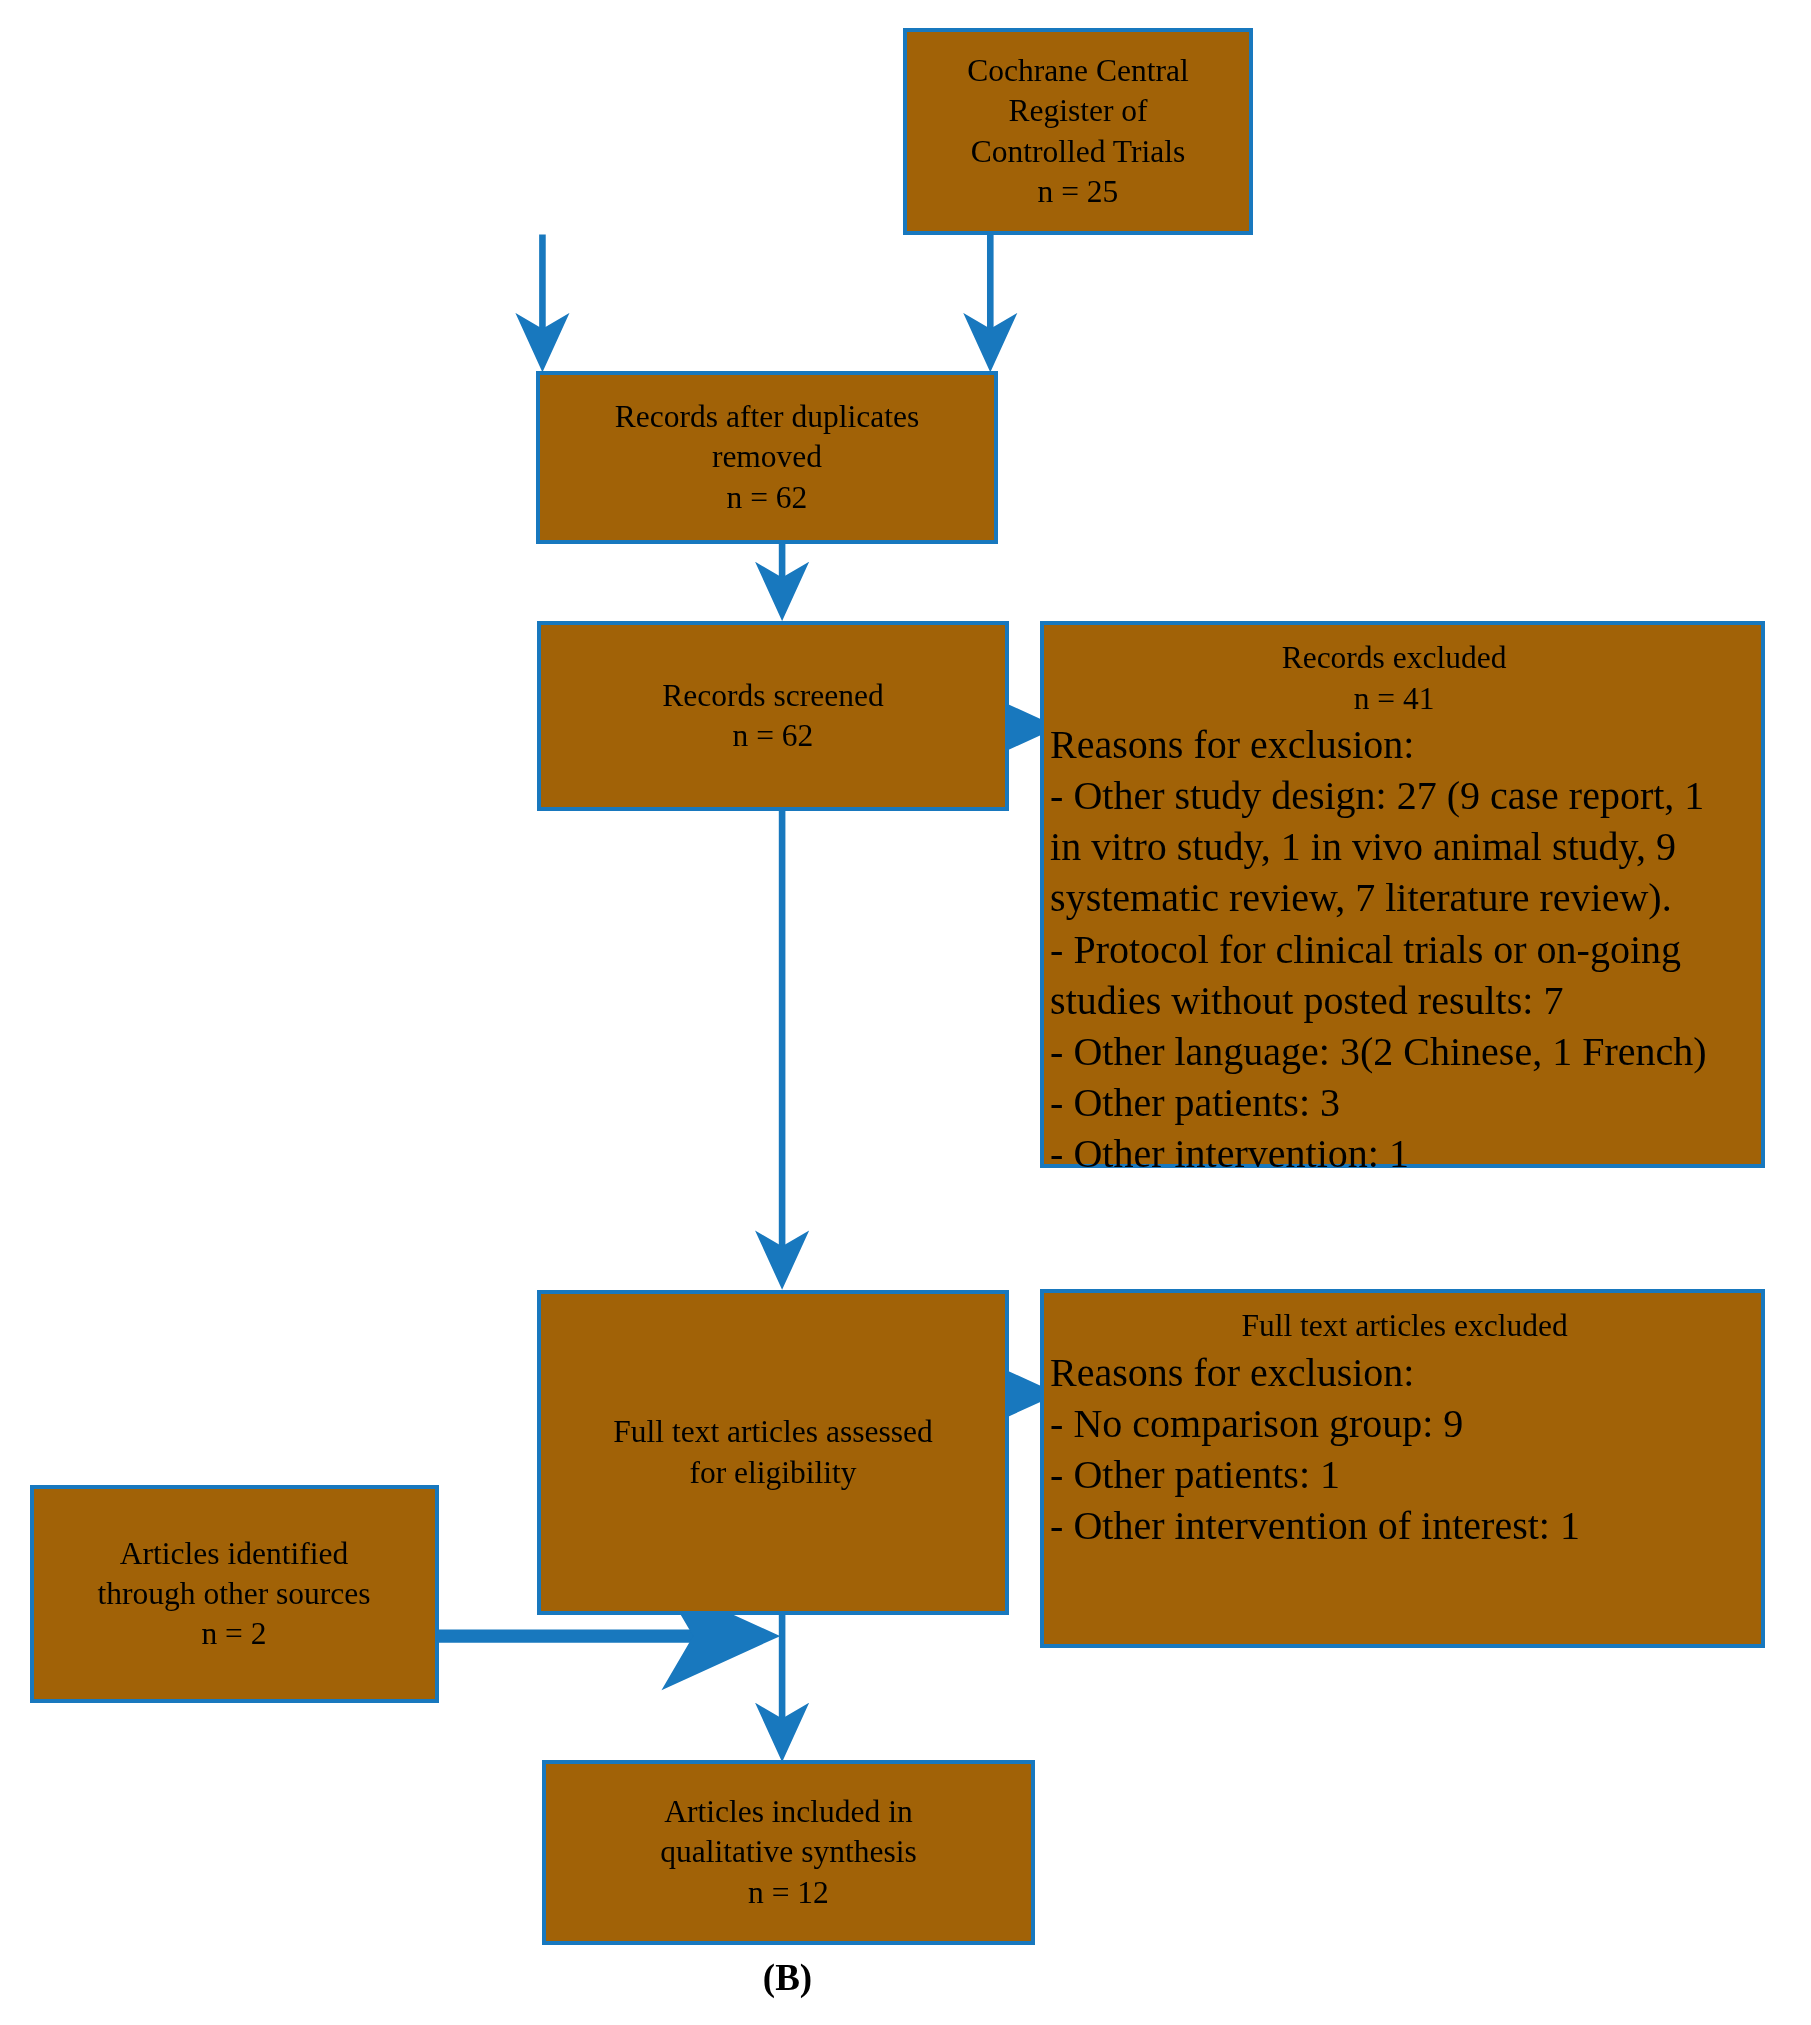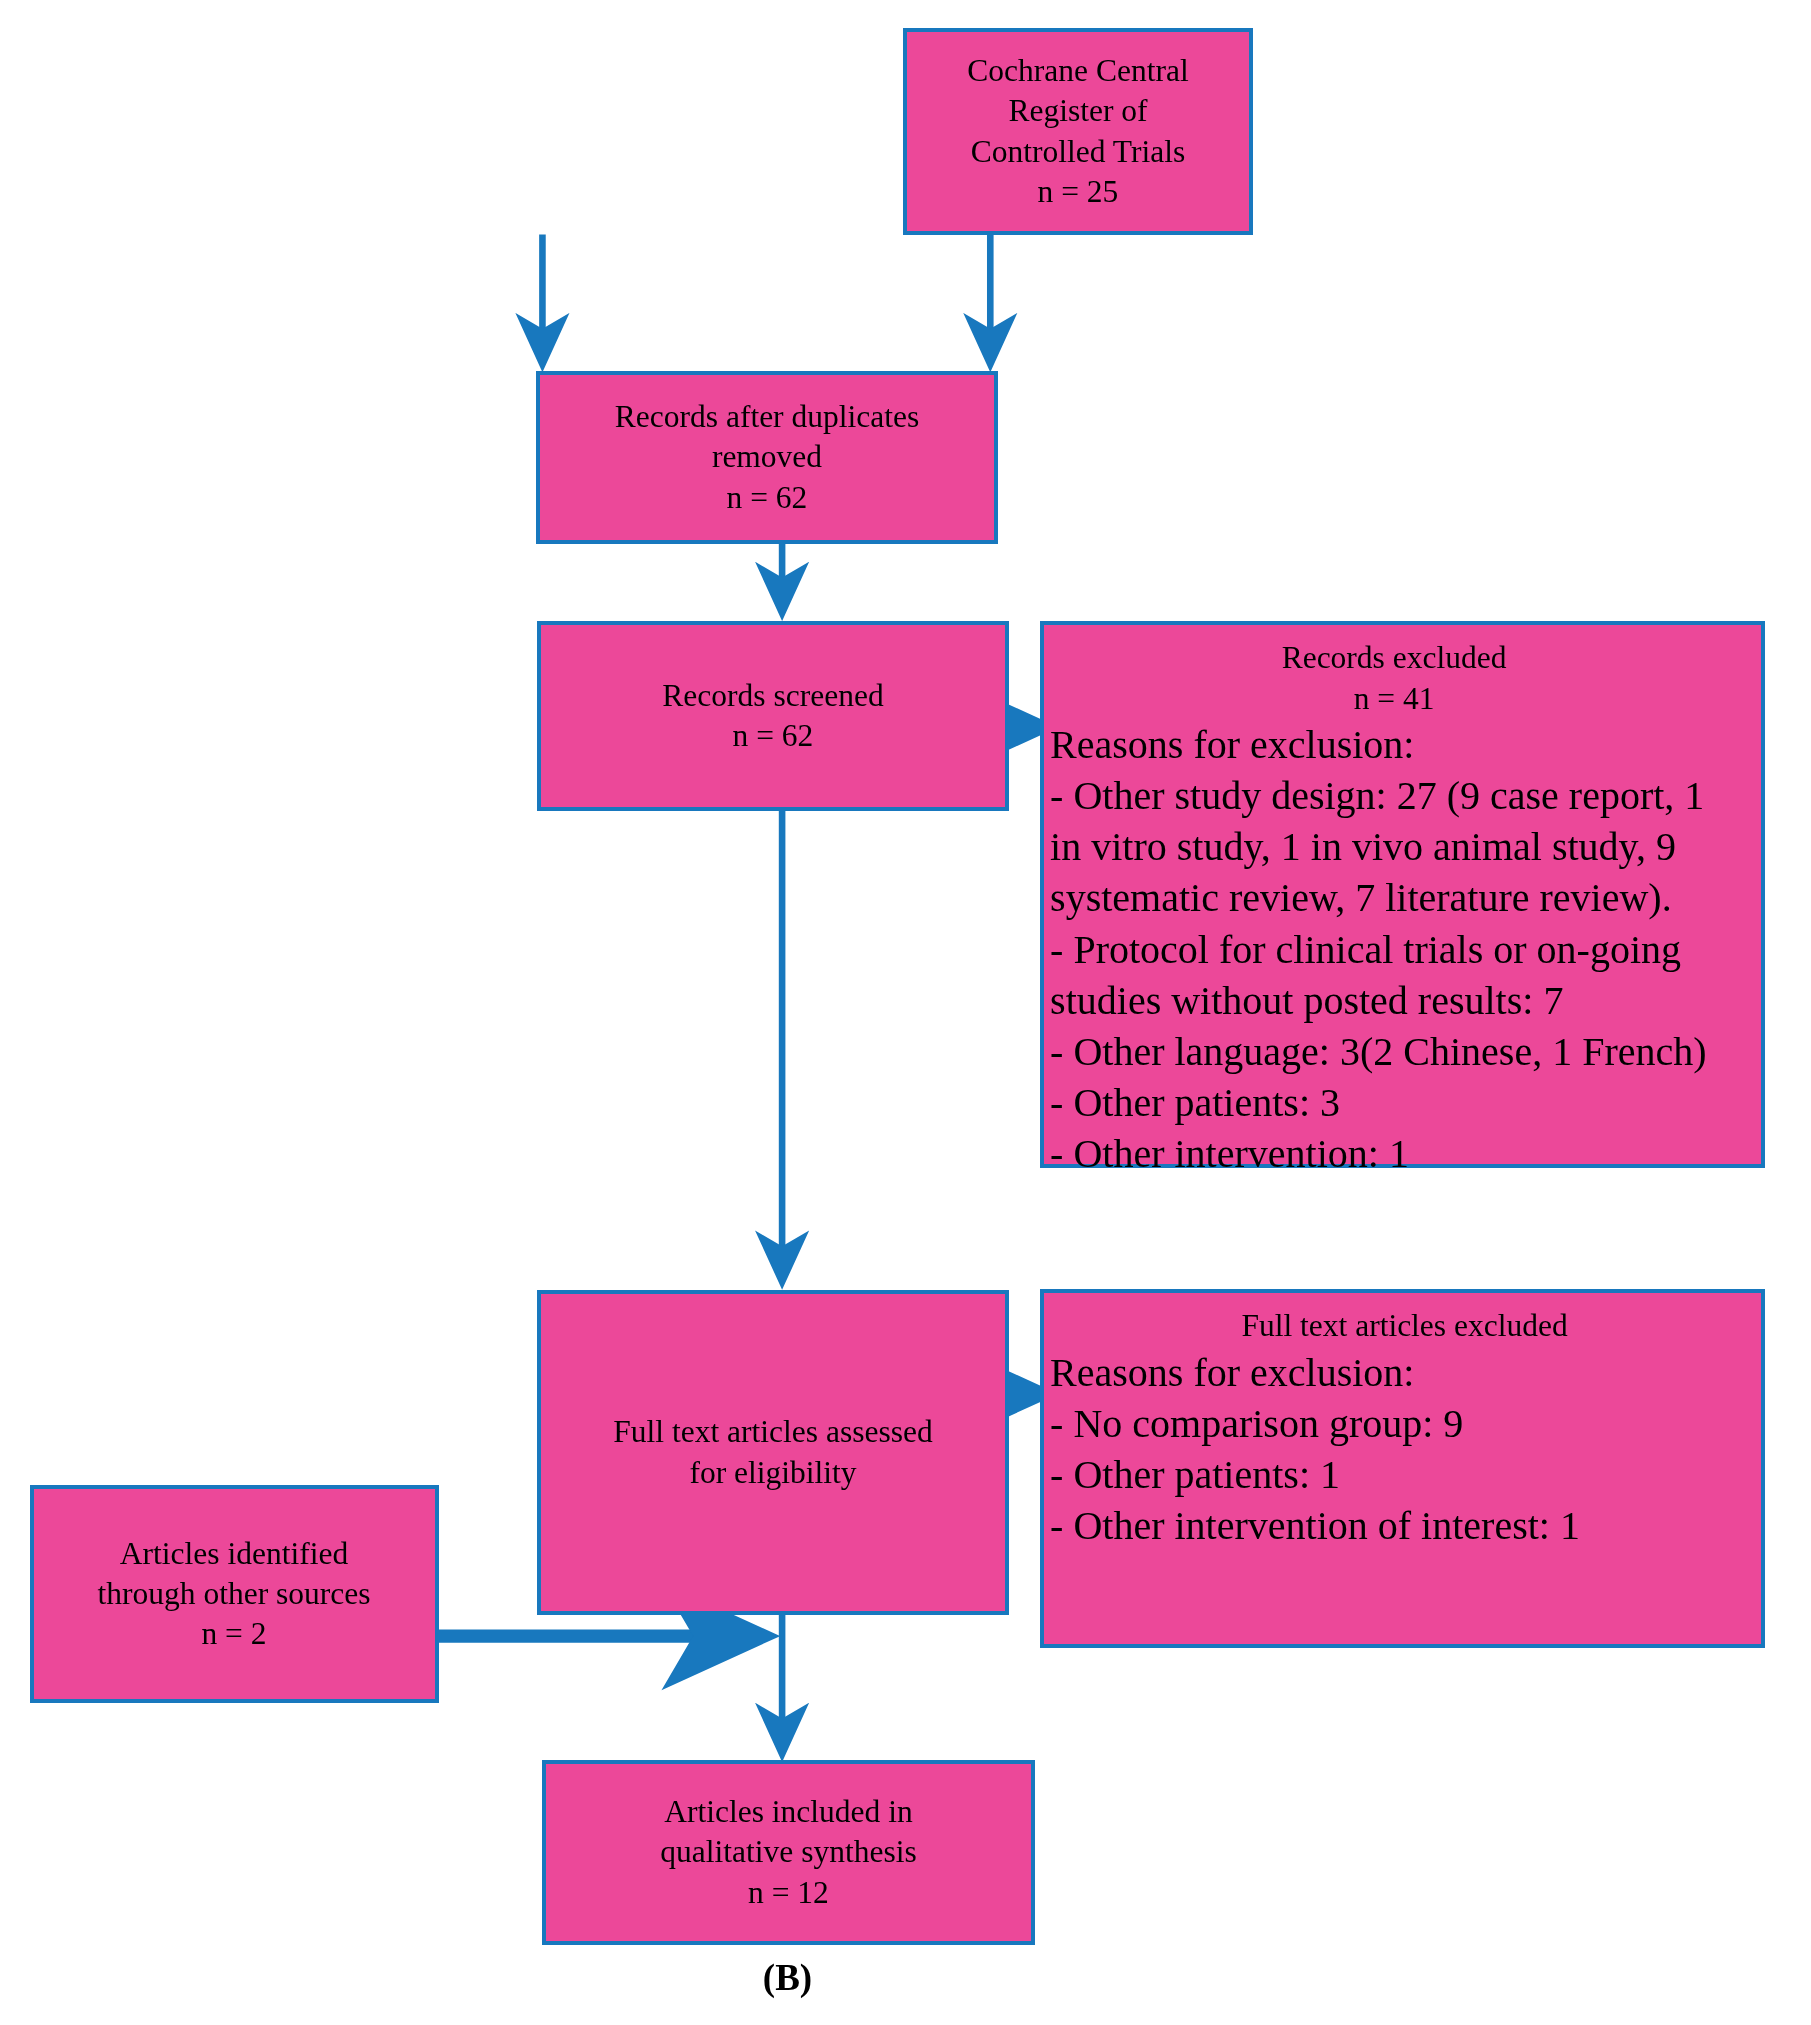--- a/index.html
+++ b/index.html
@@ -7,21 +7,21 @@
     width:1812px;height:2025px;
     font-family:"Liberation Serif","DejaVu Serif",serif;
     color:#000000;
     position:relative;
     overflow:hidden;
   }
   #canvas{position:absolute;inset:0;width:1812px;height:2025px;}
   .node{
     position:absolute;
     box-sizing:border-box;
-    background:#ec4899;
+    background:#a16207;
     border:4.6px solid #1878BE;
     display:flex;
     flex-direction:column;
     justify-content:center;
     align-items:center;
     text-align:center;
   }
   .node .line{
     display:block;
     width:100%;

